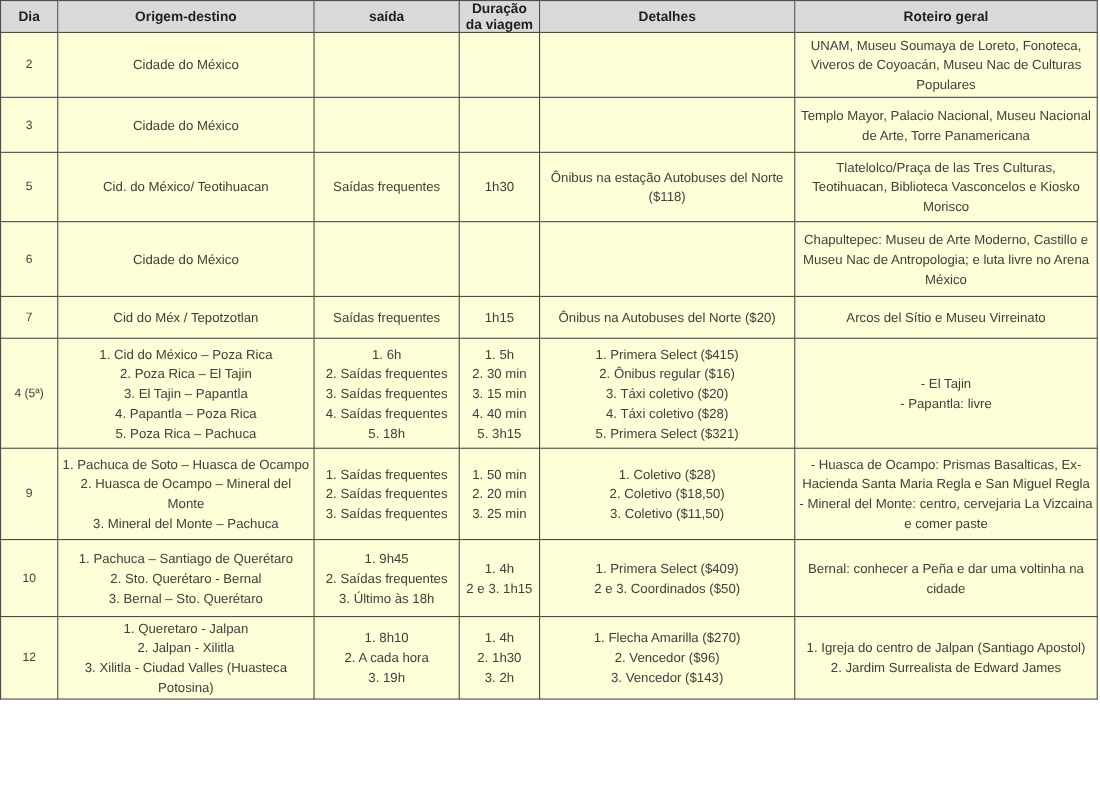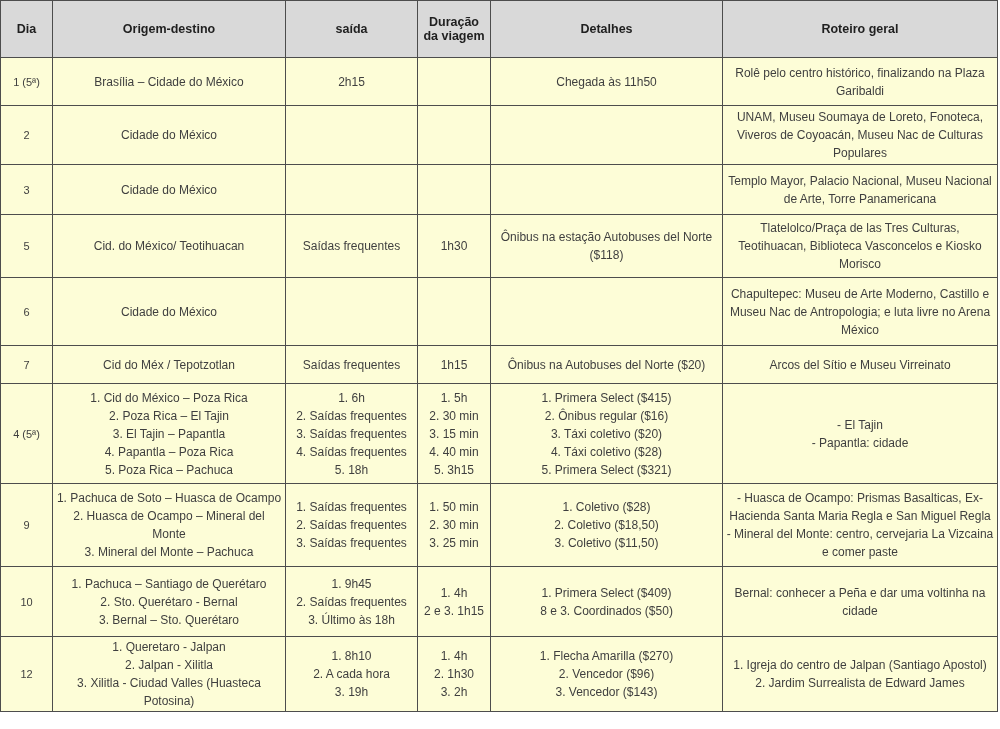--- a/index.html
+++ b/index.html
@@ -34,21 +34,21 @@
     overflow: hidden;
     white-space: pre-line;
   }
   table.itinerary thead th {
     background: #d9d9d9;
     color: #1f1f1f;
     font-weight: bold;
     font-size: 12.5px;
     line-height: 14px;
     height: 27px;
-    padding: 14px 2px;
+    padding: 0 2px;
   }
   table.itinerary tbody td {
     background: #fdfdd7;
   }
   td.col-dia { font-size: 11px; }
   
   col.c-dia     { width: 52px;  }
   col.c-origem  { width: 233px; }
   col.c-saida   { width: 132px; }
   col.c-duracao { width: 73px;  }
@@ -85,28 +85,20 @@
       <tr>
         <th>Dia</th>
         <th>Origem-destino</th>
         <th>saída</th>
         <th>Duração da viagem</th>
         <th>Detalhes</th>
         <th>Roteiro geral</th>
       </tr>
     </thead>
     <tbody>
-      <tr class="r1">
-        <td class="col-dia">1 (5ª)</td>
-        <td>Brasília – Cidade do México</td>
-        <td>2h15</td>
-        <td></td>
-        <td>Chegada às 11h50</td>
-        <td>Rolê pelo centro histórico, finalizando na Plaza Garibaldi</td>
-      </tr>
       <tr class="r2">
         <td class="col-dia">2</td>
         <td>Cidade do México</td>
         <td></td>
         <td></td>
         <td></td>
         <td>UNAM, Museu Soumaya de Loreto, Fonoteca, Viveros de Coyoacán, Museu Nac de Culturas Populares</td>
       </tr>
       <tr class="r3">
         <td class="col-dia">3</td>
@@ -156,51 +148,51 @@
 2. 30 min
 3. 15 min
 4. 40 min
 5. 3h15</td>
         <td>1. Primera Select ($415)
 2. Ônibus regular ($16)
 3. Táxi coletivo ($20)
 4. Táxi coletivo ($28)
 5. Primera Select ($321)</td>
         <td>- El Tajin
-- Papantla: cidade</td>
+- Papantla: livre</td>
       </tr>
       <tr class="r9">
         <td class="col-dia">9</td>
         <td>1. Pachuca de Soto – Huasca de Ocampo
 2. Huasca de Ocampo – Mineral del Monte
 3. Mineral del Monte – Pachuca</td>
         <td>1. Saídas frequentes
 2. Saídas frequentes
 3. Saídas frequentes</td>
         <td>1. 50 min
-2. 30 min
+2. 20 min
 3. 25 min</td>
         <td>1. Coletivo ($28)
 2. Coletivo ($18,50)
 3. Coletivo ($11,50)</td>
         <td>- Huasca de Ocampo: Prismas Basalticas, Ex-Hacienda Santa Maria Regla e San Miguel Regla
 - Mineral del Monte: centro, cervejaria La Vizcaina e comer paste</td>
       </tr>
       <tr class="r10">
         <td class="col-dia">10</td>
         <td>1. Pachuca – Santiago de Querétaro
 2. Sto. Querétaro - Bernal
 3. Bernal – Sto. Querétaro</td>
         <td>1. 9h45
 2. Saídas frequentes
 3. Último às 18h</td>
         <td>1. 4h
 2 e 3. 1h15</td>
         <td>1. Primera Select ($409)
-8 e 3. Coordinados ($50)</td>
+2 e 3. Coordinados ($50)</td>
         <td>Bernal: conhecer a Peña e dar uma voltinha na cidade</td>
       </tr>
       <tr class="r12">
         <td class="col-dia">12</td>
         <td>1. Queretaro - Jalpan
 2. Jalpan - Xilitla
 3. Xilitla - Ciudad Valles (Huasteca Potosina)</td>
         <td>1. 8h10
 2. A cada hora
 3. 19h</td>

